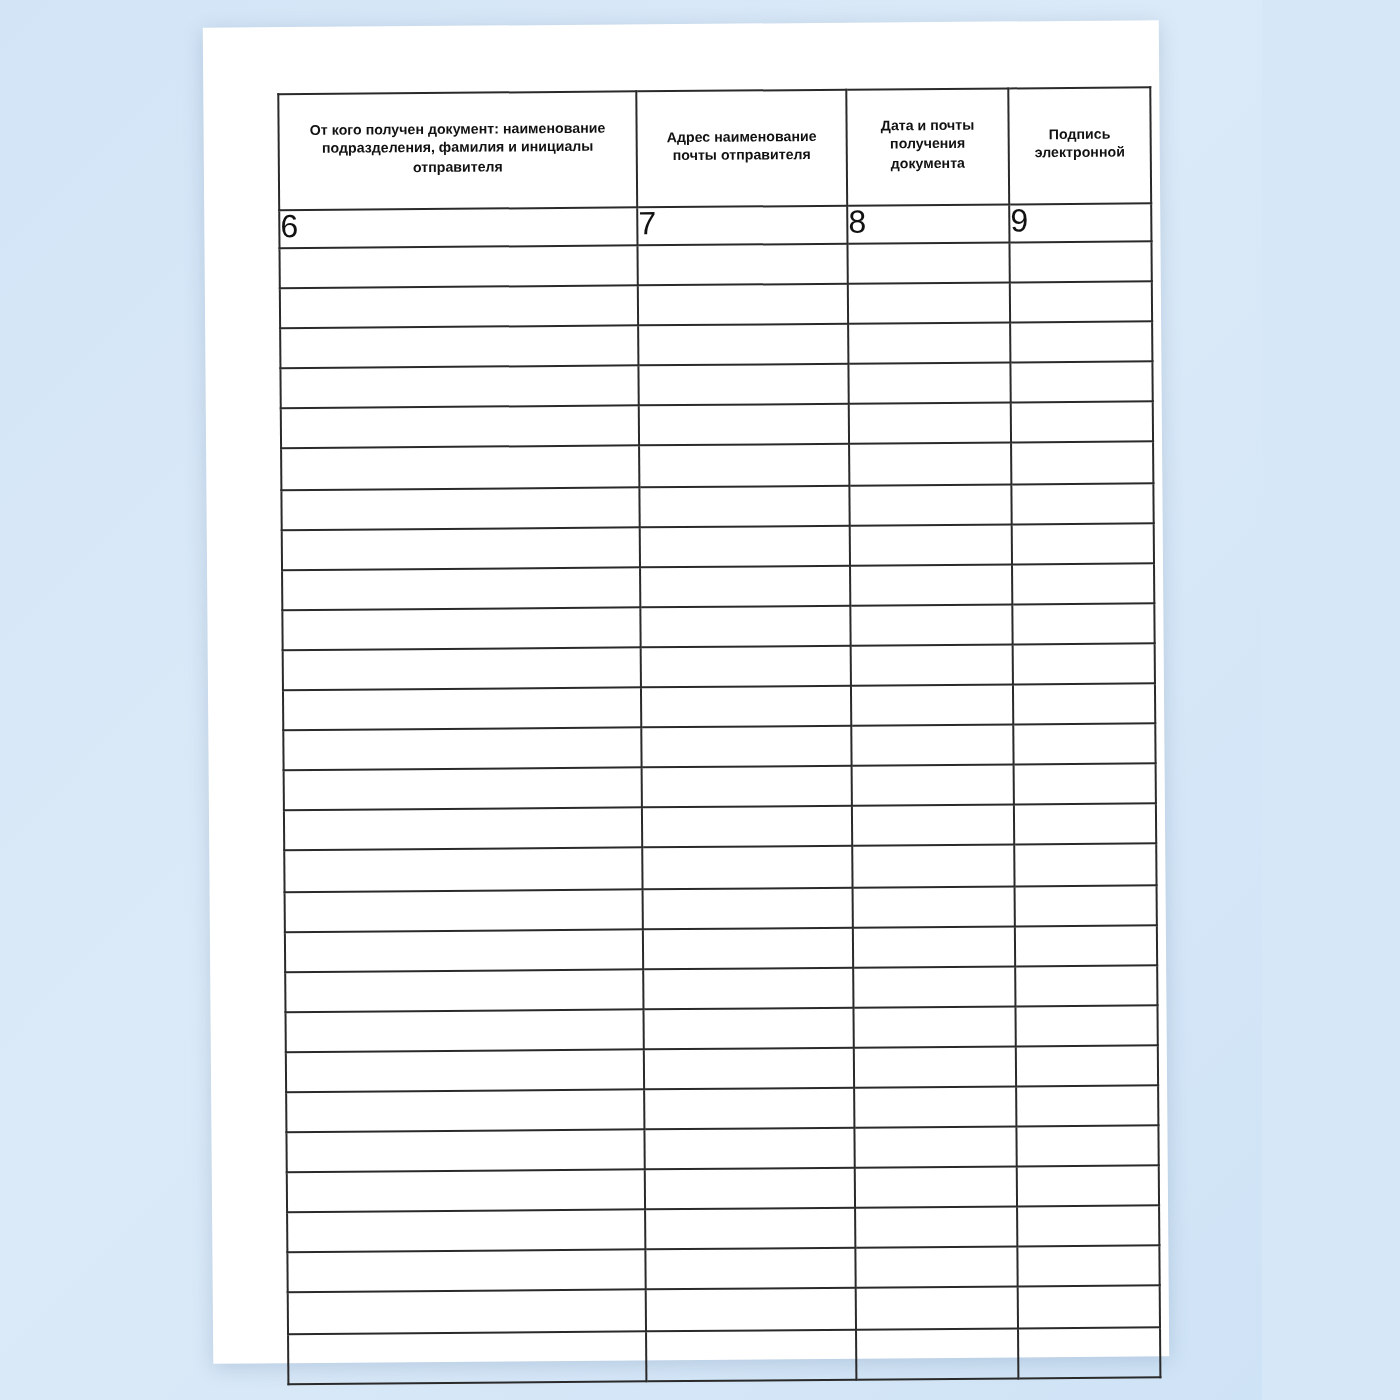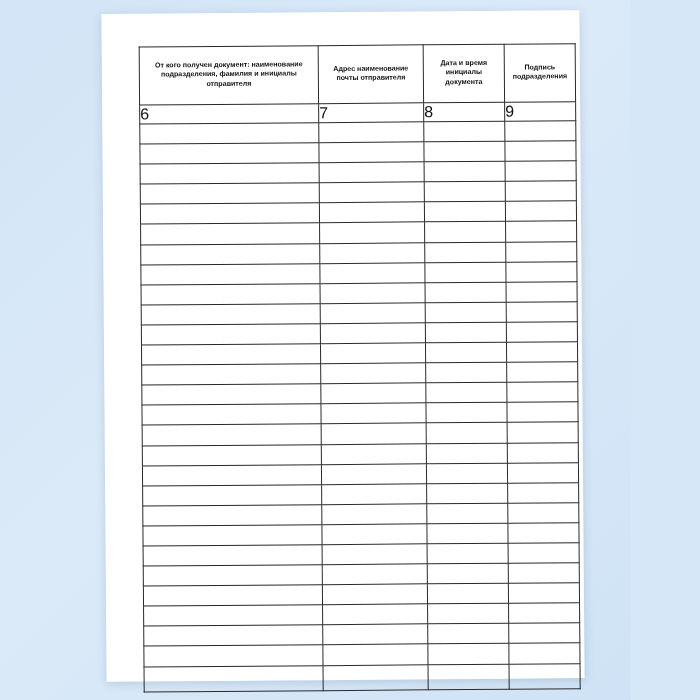--- a/index.html
+++ b/index.html
@@ -80,22 +80,22 @@
 <body>
 
 <div id="scene">
   <div id="paper">
     <div id="table-wrap">
       <table class="form-table">
         <thead>
           <tr>
             <th class="head-cell col1">От кого получен документ: наименование подразделения, фамилия и инициалы отправителя</th>
             <th class="head-cell col2">Адрес наименование почты отправителя</th>
-            <th class="head-cell col3">Дата и время инициалы документа</th>
-            <th class="head-cell col4">Подпись подразделения</th>
+            <th class="head-cell col3">Дата и почты получения документа</th>
+            <th class="head-cell col4">Подпись электронной</th>
           </tr>
           <tr>
             <td class="num-cell col1">6</td>
             <td class="num-cell col2">7</td>
             <td class="num-cell col3">8</td>
             <td class="num-cell col4">9</td>
           </tr>
         </thead>
         <tbody id="table-body">
             <tr>

